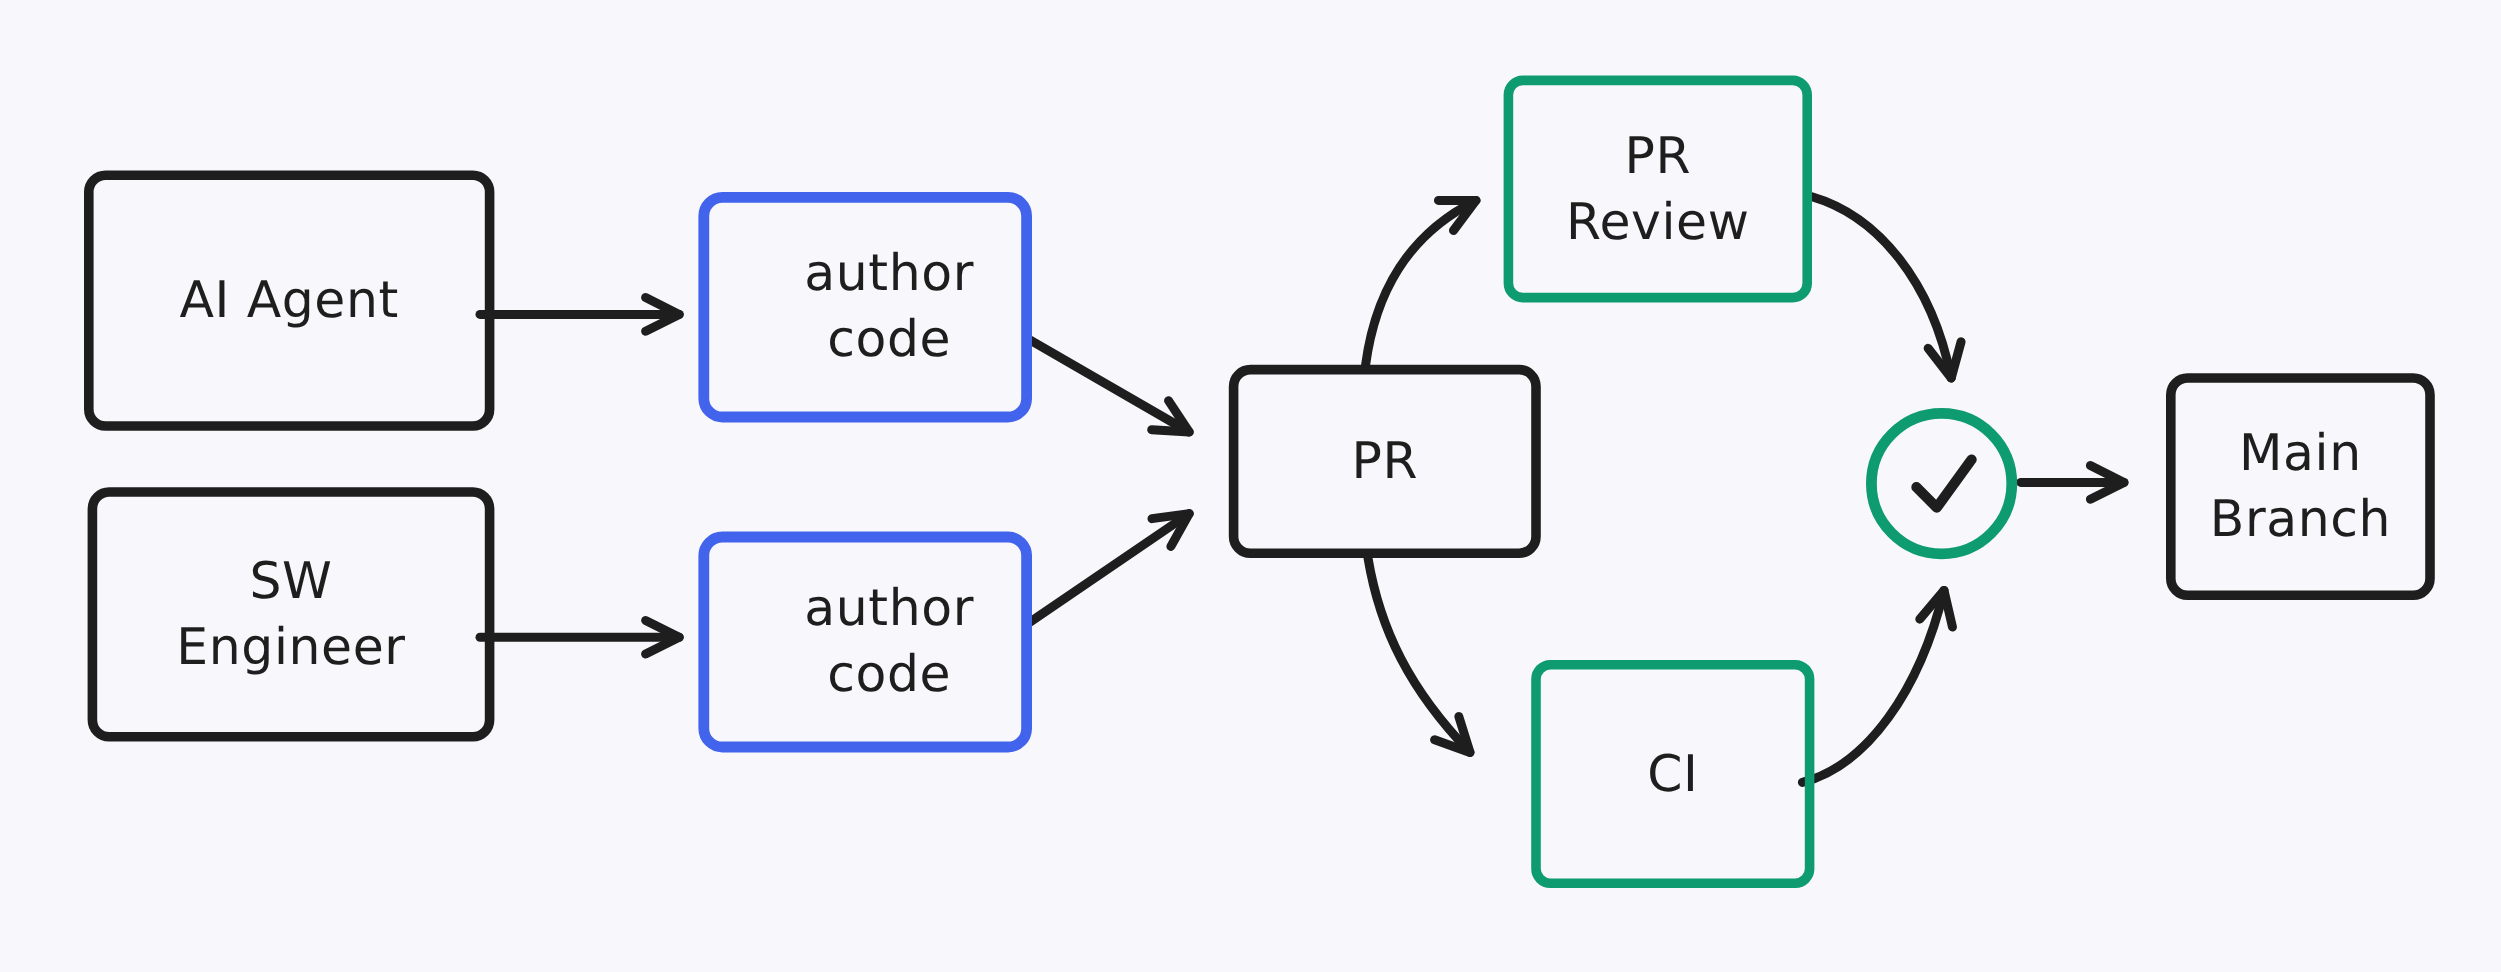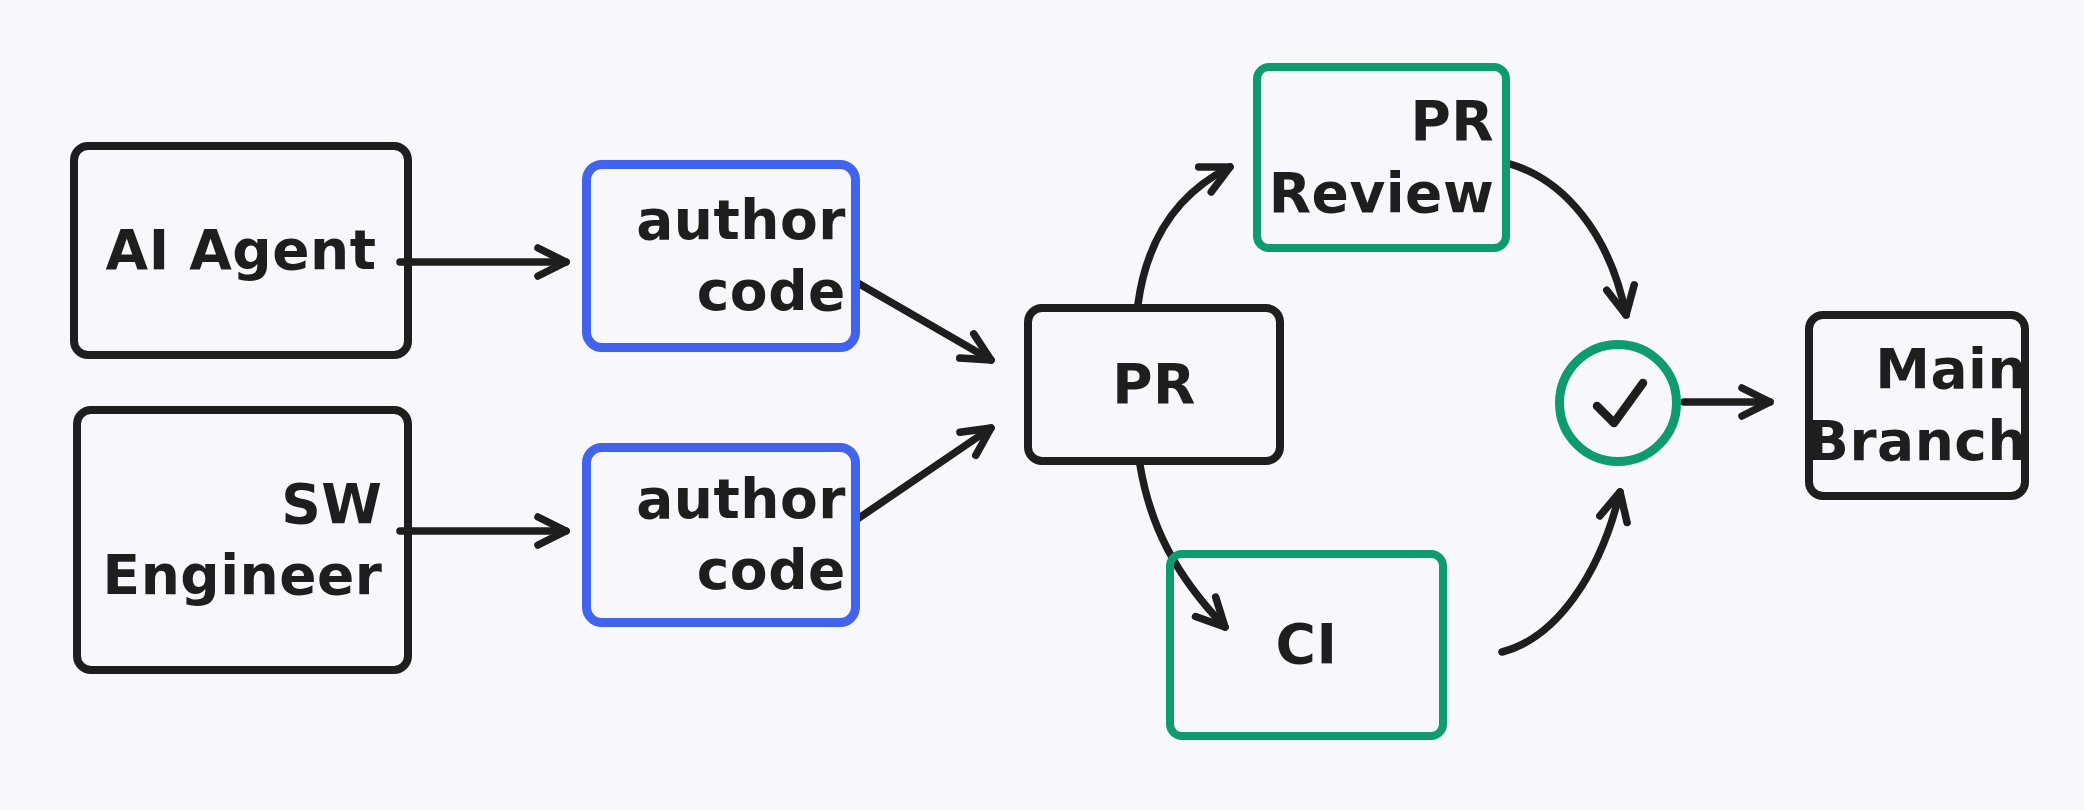--- a/index.html
+++ b/index.html
@@ -35,23 +35,23 @@
   .node {
     position: absolute;
     display: flex;
     align-items: center;
     justify-content: center;
     background: transparent;
     box-sizing: border-box;
   }
   .node-label {
     white-space: pre-line;
-    text-align: right;
-    font-size: 55px;
-    font-weight: 700;
+    text-align: center;
+    font-size: 42px;
+    font-weight: 400;
     line-height: 1.3;
     color: #1e1e1e;
     letter-spacing: 0.5px;
   }
   .stroke-black { border: 8px solid #1e1e1e; border-radius: 18px; margin-left: 12px; }
   .stroke-blue  { border: 9px solid #4263eb; border-radius: 20px; padding-left: 40px; }
   .stroke-green { border: 8px solid #0f9b70; border-radius: 16px; }
   .check-circle {
     border: 9px solid #0f9b70;
     border-radius: 50%;
@@ -79,21 +79,21 @@
     <path d="M1502 652 C1556 638 1600 575 1620 492" marker-end="url(#ah)" stroke="#1e1e1e"></path>
     <path d="M1684 402 L1770 402" marker-end="url(#ah)" stroke="#1e1e1e"></path>
 
     <path class="check-mark" d="M1597 406 L1614 423 L1643 383" stroke="#1e1e1e"></path>
   </svg>
 
   <div class="node stroke-black" style="left:58px; top:142px; width:342px; height:217px;">
     <span class="node-label">AI Agent</span>
   </div>
 
-  <div class="node stroke-black" style="left:61px; top:406px; width:339px; height:268px;">
+  <div class="node stroke-black" style="left:61px; top:406px; width:339px; height:212px;">
     <span class="node-label">SW
 Engineer</span>
   </div>
 
   <div class="node stroke-blue" style="left:582px; top:160px; width:278px; height:192px;">
     <span class="node-label">author
 code</span>
   </div>
 
   <div class="node stroke-blue" style="left:582px; top:443px; width:278px; height:184px;">
@@ -103,21 +103,21 @@
 
   <div class="node stroke-black" style="left:1012px; top:304px; width:260px; height:161px;">
     <span class="node-label">PR</span>
   </div>
 
   <div class="node stroke-green" style="left:1253px; top:63px; width:257px; height:189px;">
     <span class="node-label">PR
 Review</span>
   </div>
 
-  <div class="node stroke-green" style="left:1166px; top:550px; width:281px; height:190px;">
+  <div class="node stroke-green" style="left:1276px; top:550px; width:236px; height:190px;">
     <span class="node-label">CI</span>
   </div>
 
   <div class="node check-circle" style="left:1555px; top:340px; width:126px; height:126px;"></div>
 
   <div class="node stroke-black" style="left:1793px; top:311px; width:224px; height:189px;">
     <span class="node-label">Main
 Branch</span>
   </div>
 

